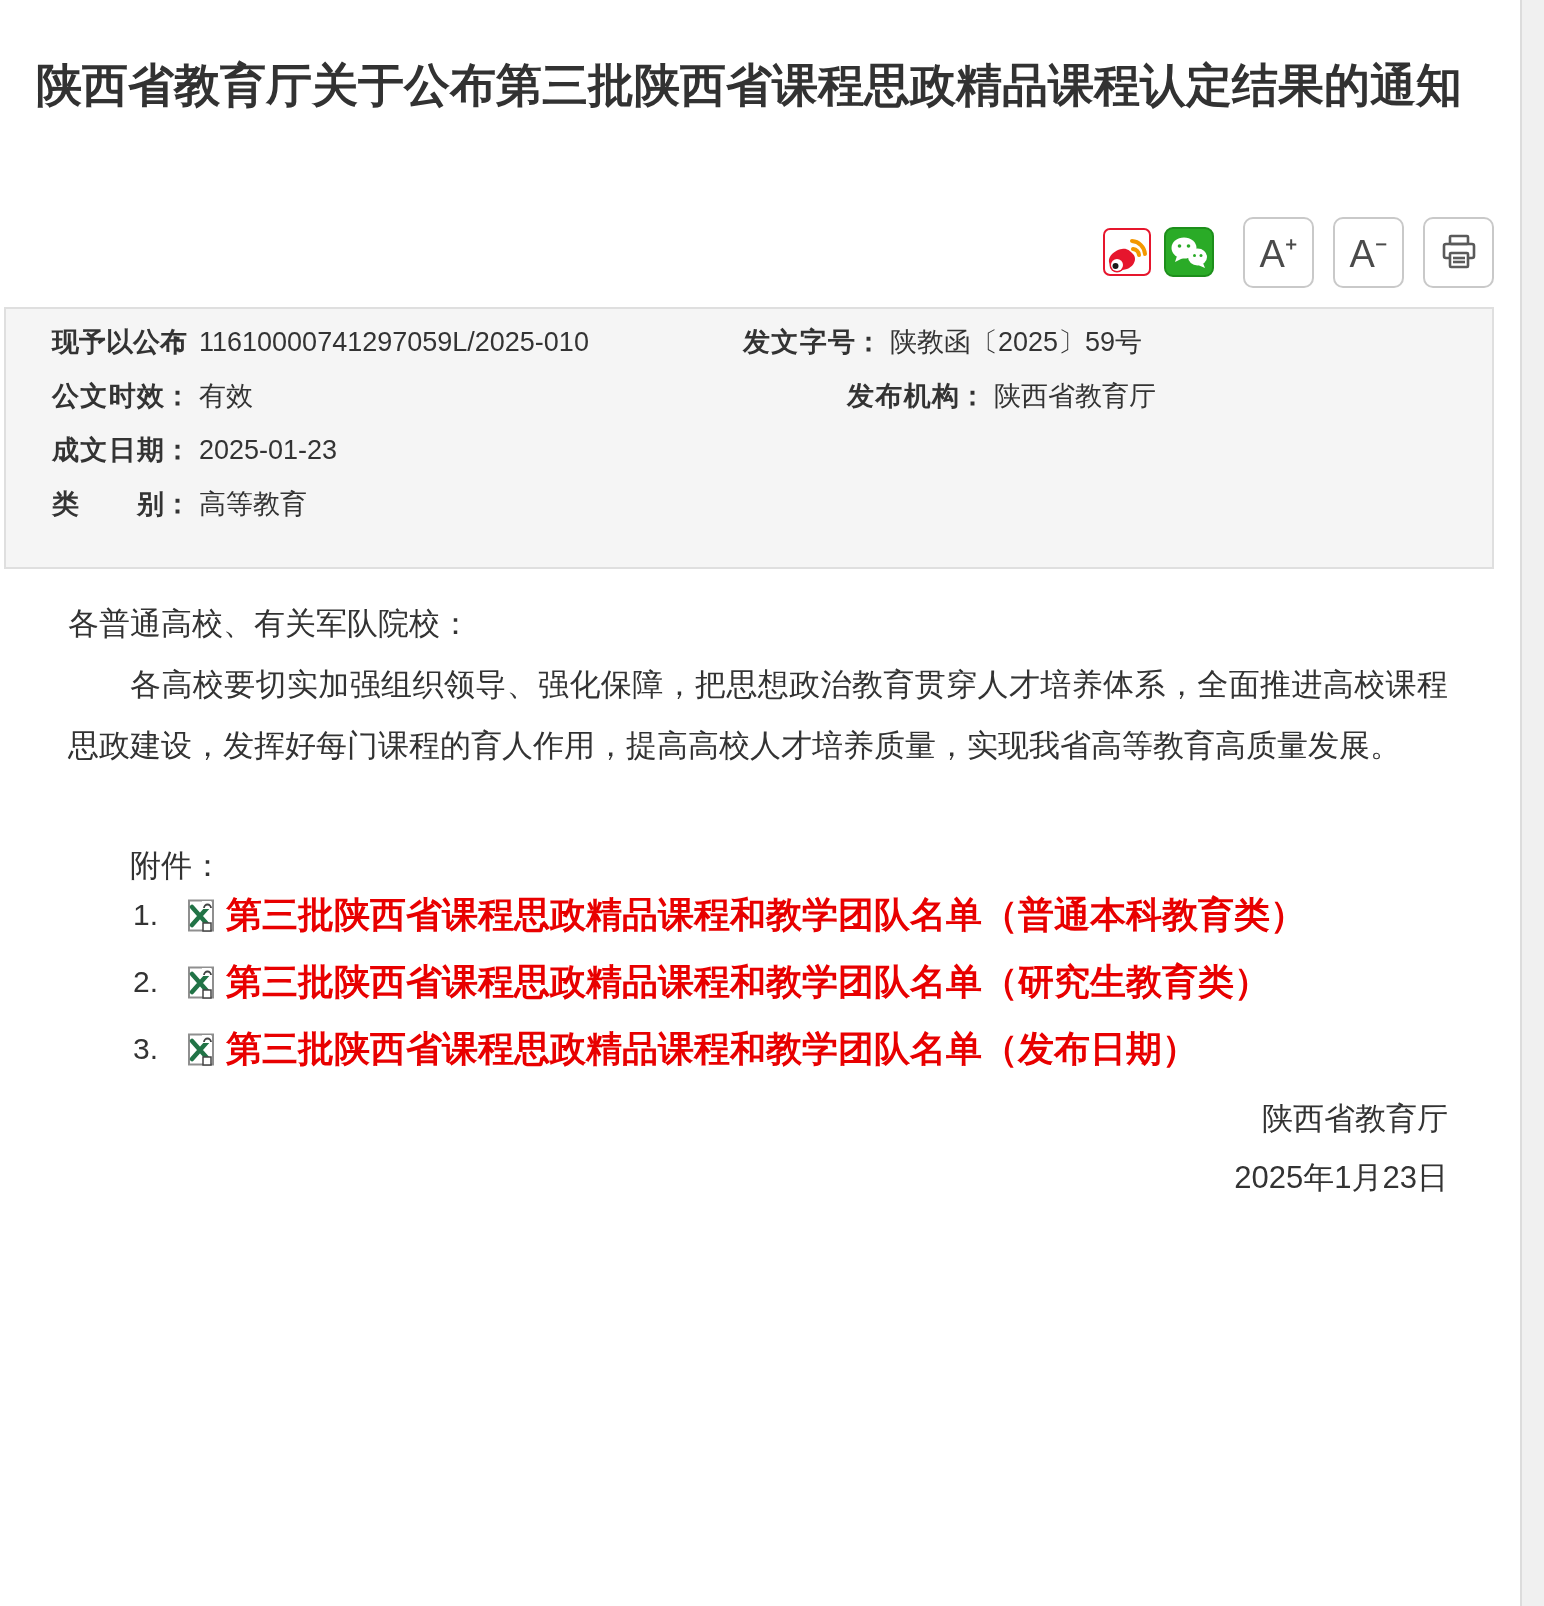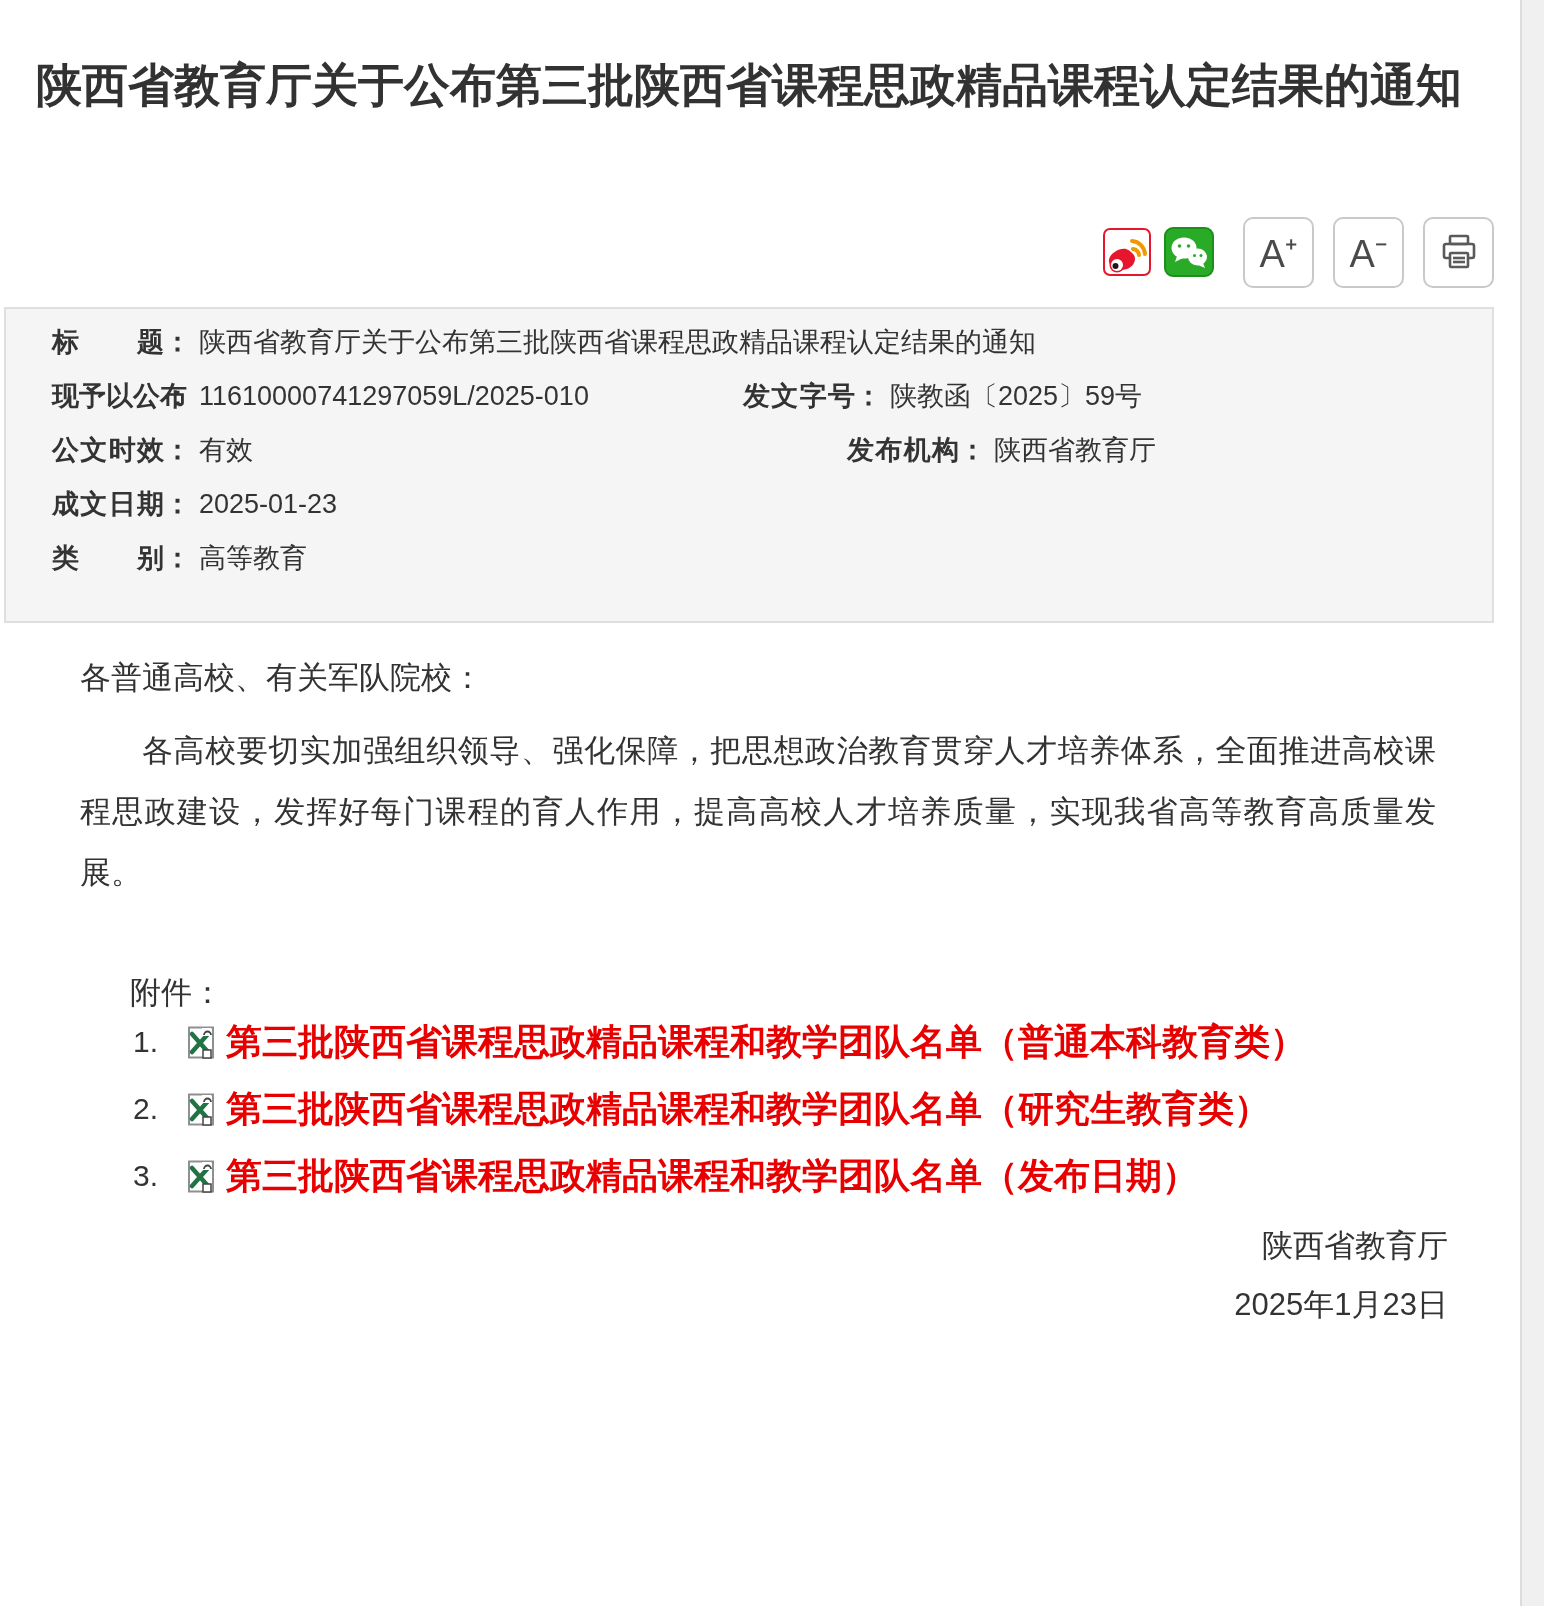--- a/index.html
+++ b/index.html
@@ -74,21 +74,21 @@
   }
   .meta-colon { font-weight: bold; }
   .meta-value { margin-left: 8px; }
   .doc-body {
     margin-top: 24px;
     padding: 0 46px 0 64px;
     font-size: 31px;
     line-height: 61px;
     text-align: justify;
   }
-  .doc-body p { margin: 12px; }
+  .doc-body p { margin: 0; }
   .doc-body p.indent { text-indent: 2em; }
   .attachments { margin-top: 66px; padding: 0 46px 0 64px; }
   .att-heading {
     font-size: 31px;
     line-height: 48px;
     text-indent: 2em;
     margin: 0;
   }
   .att-list { margin: 0; padding: 0; list-style: none; }
   .att-item {
@@ -163,25 +163,20 @@
           <rect x="5" y="12" width="30" height="14" rx="2"></rect>
           <rect x="11" y="21" width="18" height="14" rx="1" fill="#ffffff"></rect>
           <line x1="14" y1="26" x2="26" y2="26"></line>
           <line x1="14" y1="30" x2="26" y2="30"></line>
         </svg>
       </span>
     </button>
   </div>
 
   <div class="meta-box">
-    <div class="meta-row">
-      <div class="meta-cell col-full">
-        <span class="meta-label">标题</span><span class="meta-colon">：</span><span class="meta-value">陕西省教育厅关于公布第三批陕西省课程思政精品课程认定结果的通知</span>
-      </div>
-    </div>
     <div class="meta-row">
       <div class="meta-cell col-left">
         <span class="meta-label">现予以公布</span><span class="meta-colon">：</span><span class="meta-value">11610000741297059L/2025-010</span>
       </div>
       <div class="meta-cell col-right">
         <span class="meta-label">发文字号</span><span class="meta-colon">：</span><span class="meta-value">陕教函〔2025〕59号</span>
       </div>
     </div>
     <div class="meta-row">
       <div class="meta-cell col-right">

